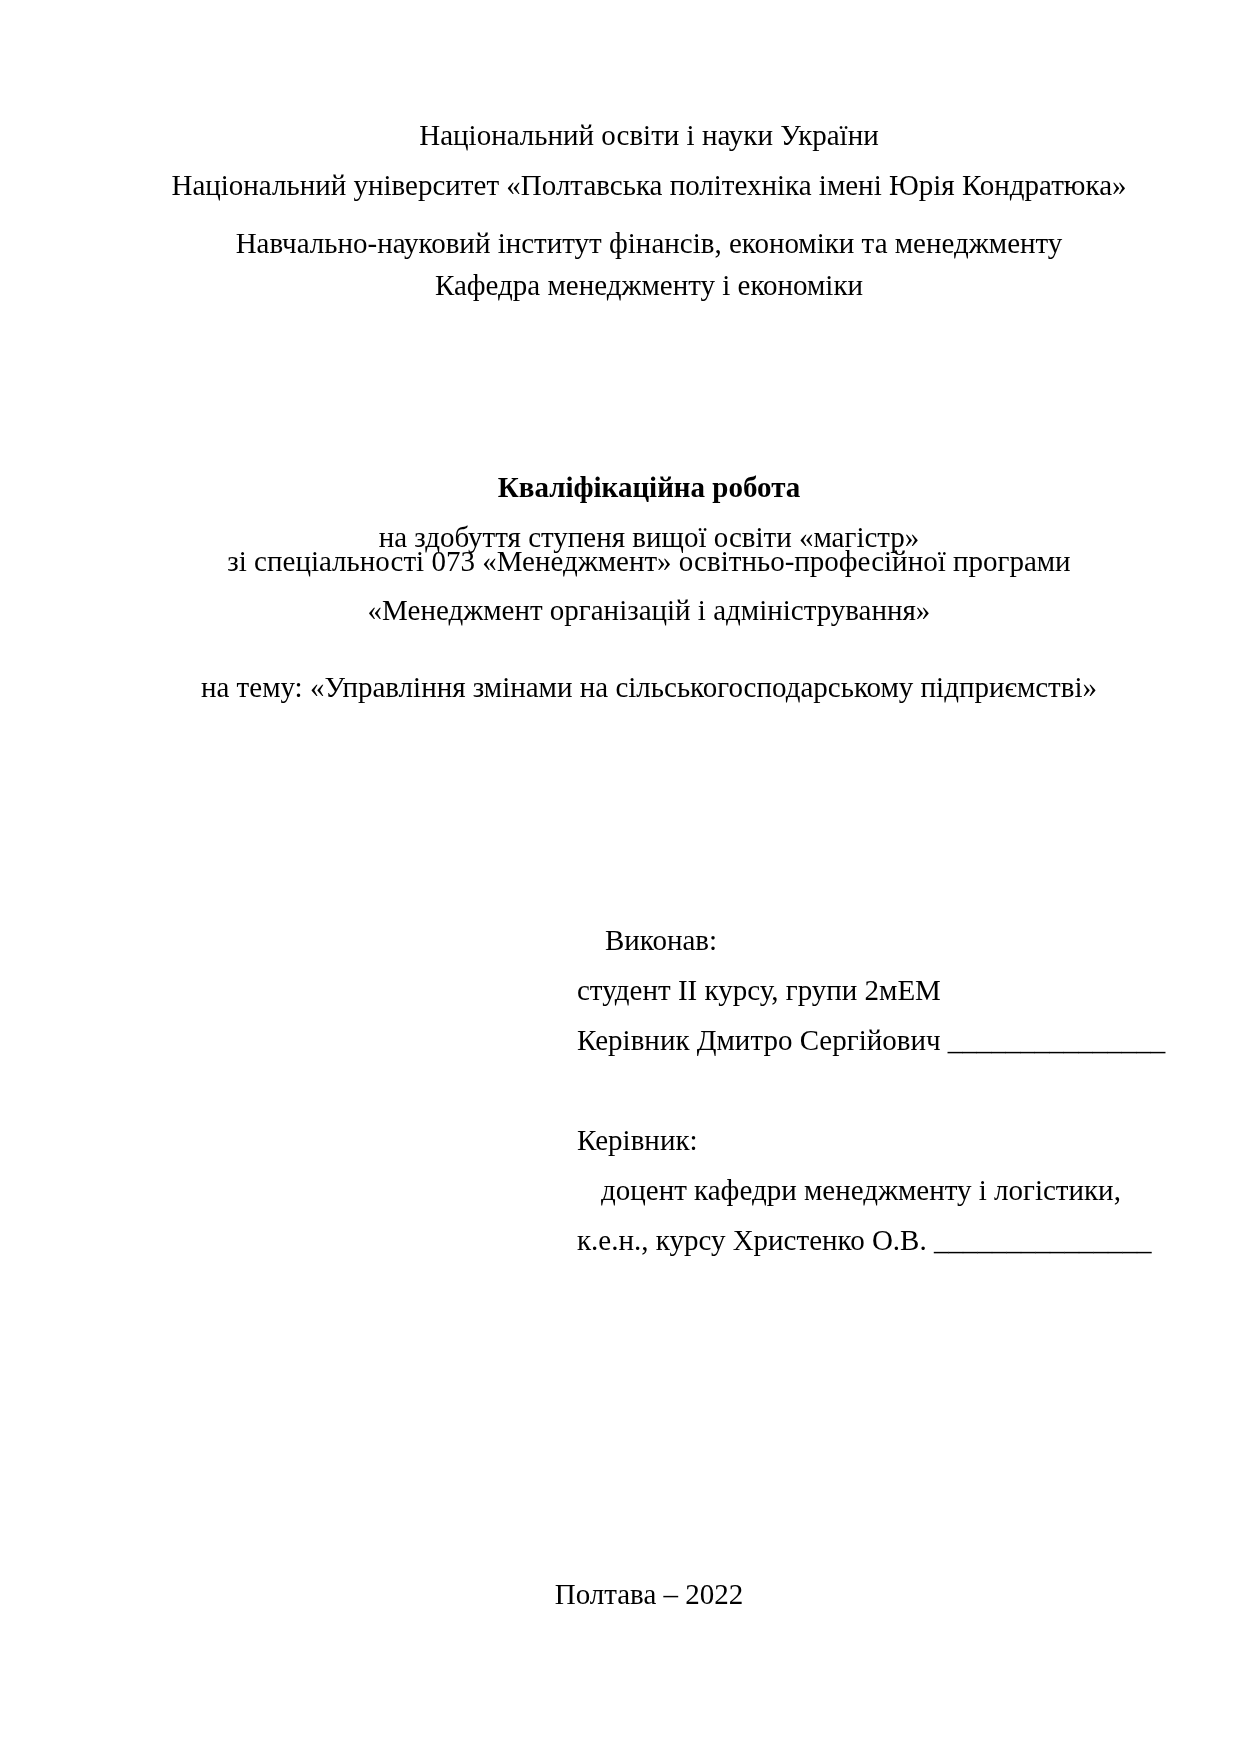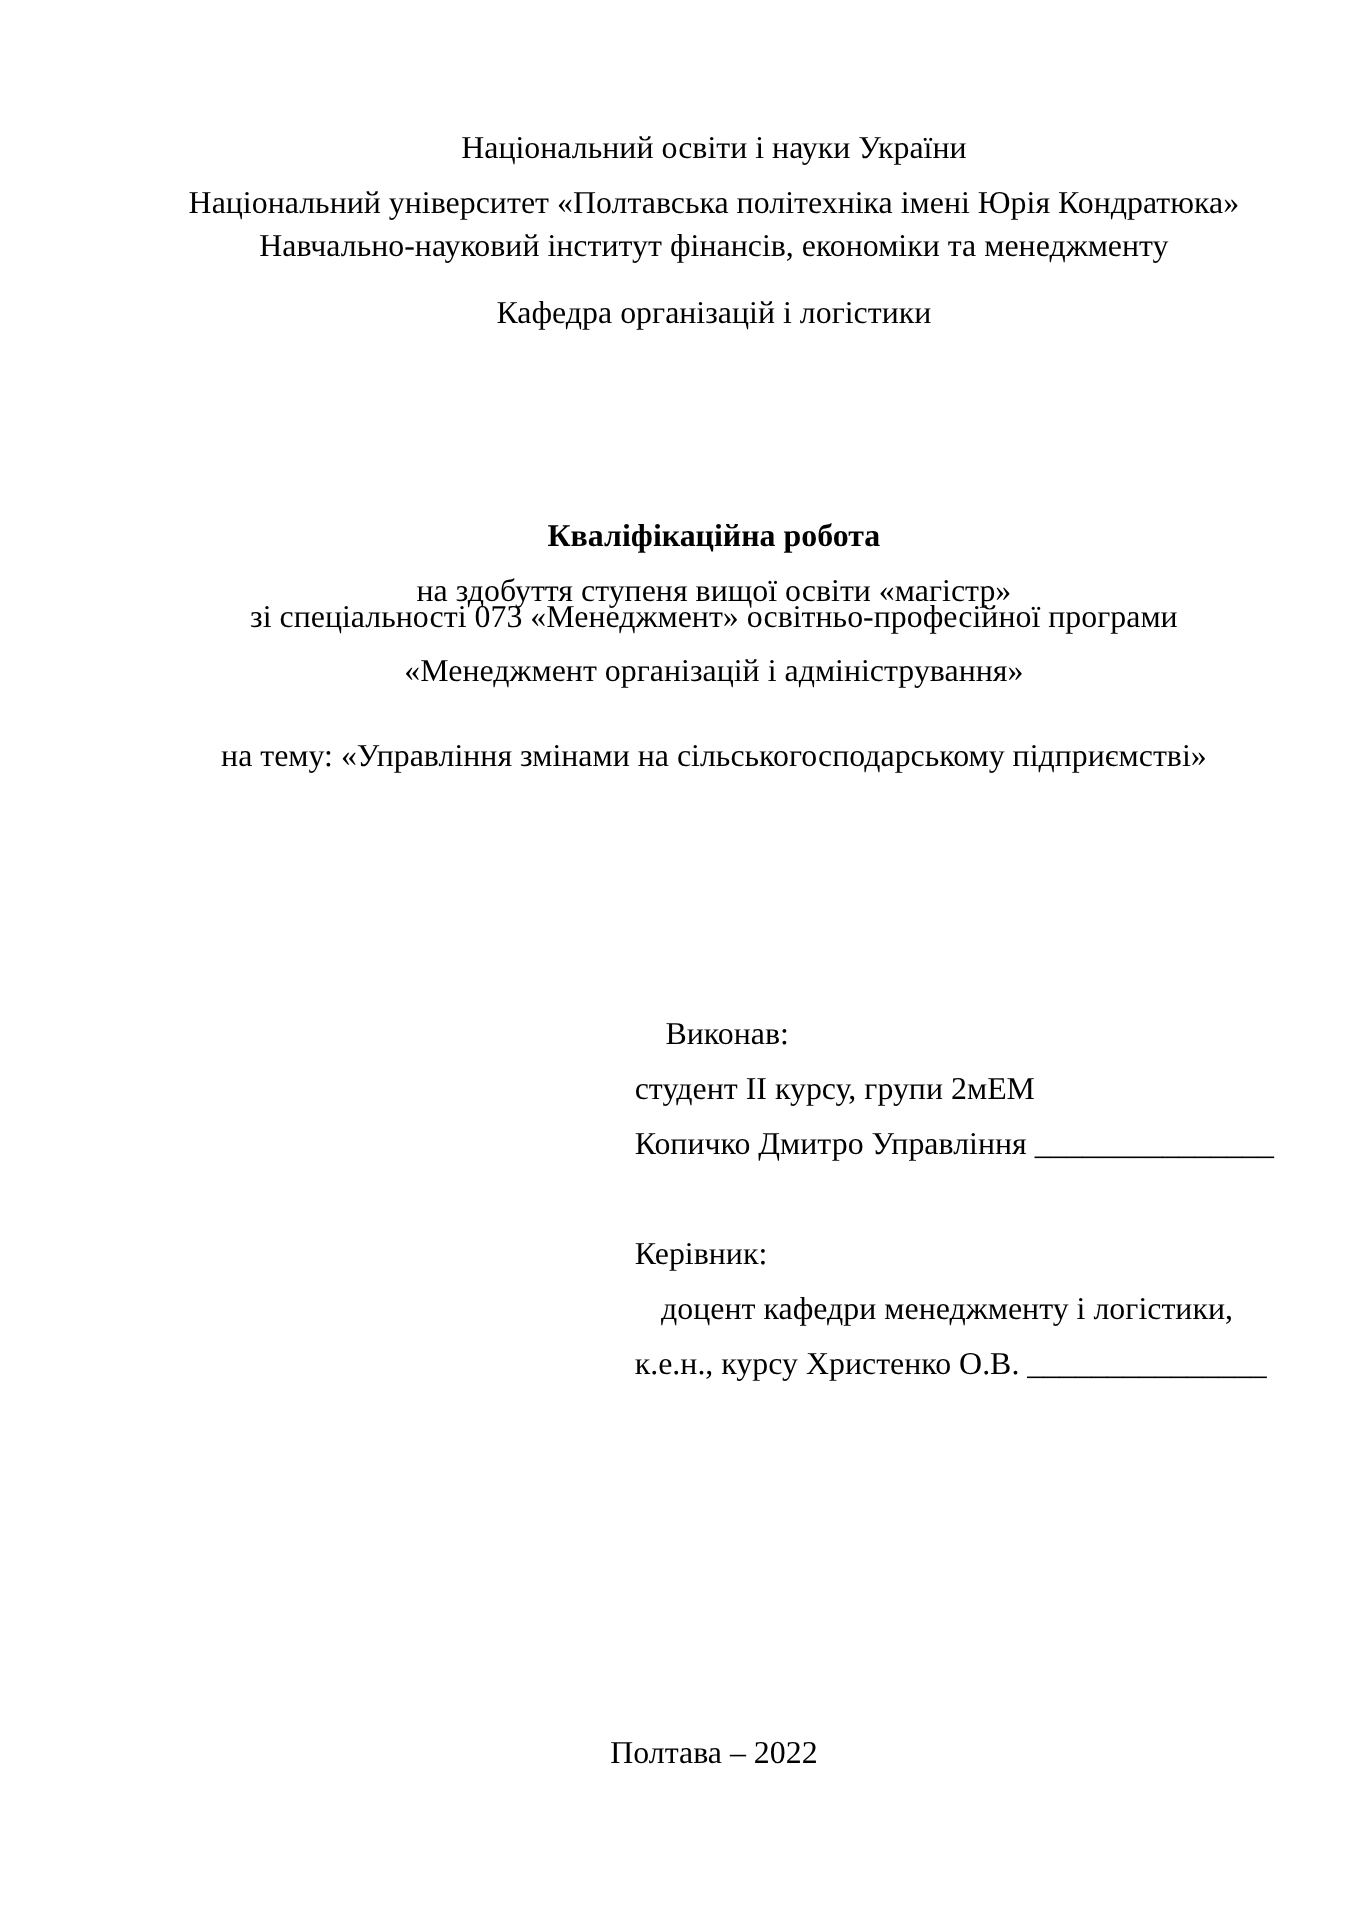--- a/index.html
+++ b/index.html
@@ -38,32 +38,32 @@
       text-align-last: justify;
     }
   </style>
 </head>
 <body>
 
 <div>
 
   <div class="line center" style="top:110px;">Національний освіти і науки України</div>
   <div class="line center" style="top:160px;">Національний університет «Полтавська політехніка імені Юрія Кондратюка»</div>
-  <div class="line center" style="top:199px;text-align:center;">Навчально-науковий інститут фінансів, економіки та менеджменту</div>
-  <div class="line center" style="top:260px;">Кафедра організацій і логістики</div>
+  <div class="line center" style="top:218px;text-align:center;">Навчально-науковий інститут фінансів, економіки та менеджменту</div>
+  <div class="line center" style="top:260px;">Кафедра менеджменту і економіки</div>
 
   <div class="line center bold" style="top:462px;">Кваліфікаційна робота</div>
   <div class="line center" style="top:512px;">на здобуття ступеня вищої освіти «магістр»</div>
   <div class="line center" style="top:536px;">зі спеціальності 073 «Менеджмент» освітньо-професійної програми</div>
   <div class="line center" style="top:585px;">«Менеджмент організацій і адміністрування»</div>
   <div class="line center" style="top:662px;">на тему: «Управління змінами на сільськогосподарському підприємстві»</div>
 
   <div class="line sig" style="top:915px;margin-left:28px;">Виконав:</div>
   <div class="line sig" style="top:965px;">студент II курсу, групи 2мЕМ</div>
-  <div class="line sig" style="top:1015px;">Копичко Дмитро Управління _______________</div>
+  <div class="line sig" style="top:1015px;">Керівник Дмитро Сергійович _______________</div>
 
   <div class="line sig" style="top:1115px;">Керівник:</div>
   <div class="line sig justify" style="top:1165px;margin-left:24px;">доцент кафедри менеджменту і логістики,</div>
   <div class="line sig" style="top:1215px;">к.е.н., курсу Христенко О.В. _______________</div>
 
   <div class="line center" style="top:1569px;">Полтава – 2022</div>
 
 </div>
 
 </body></html>

